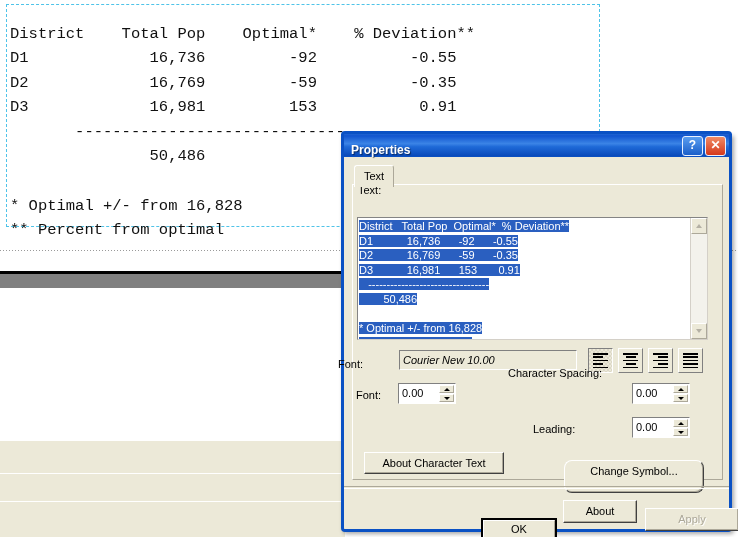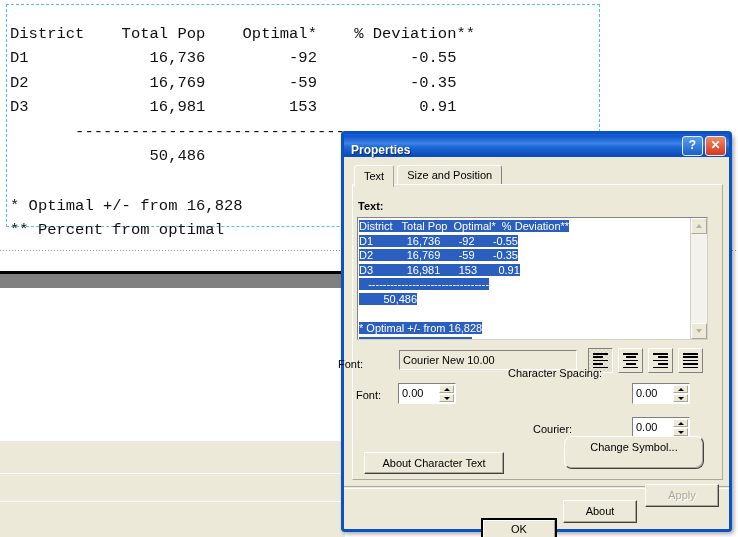--- a/index.html
+++ b/index.html
@@ -109,21 +109,21 @@
   #sb-down{bottom:0;}
   .sb-arrow:after{content:"";position:absolute;left:4px;width:0;height:0;
     border-left:3px solid transparent;border-right:3px solid transparent;}
   #sb-up:after{top:5px;border-bottom:4px solid #b4b0a4;}
   #sb-down:after{top:5px;border-top:4px solid #b4b0a4;}
 
   
   #font-label{position:absolute;left:338px;top:358px;font-size:11px;}
   #font-field{position:absolute;left:399px;top:350px;width:178px;height:20px;
     background:#ece9d8;border:1px solid #808080;border-right-color:#fff;border-bottom-color:#fff;
-    box-sizing:border-box;display:flex;align-items:center;padding-left:3px;font-size:11px;}
+    box-sizing:border-box;display:flex;align-items:center;padding-left:3px;font-size:11px;font-style:italic;}
 
   .align-btn{position:absolute;top:348px;width:25px;height:25px;box-sizing:border-box;
     background:#ece9d8;border:1px solid #ffffff;border-right-color:#808080;border-bottom-color:#808080;}
   .align-btn.pressed{border-color:#808080 #ffffff #ffffff #808080;
     background-image:linear-gradient(45deg,#dcd8c8 25%,transparent 25%,transparent 75%,#dcd8c8 75%),
                      linear-gradient(45deg,#dcd8c8 25%,transparent 25%,transparent 75%,#dcd8c8 75%);
     background-size:4px 4px;background-position:0 0,2px 2px;}
   .align-lines{position:absolute;left:4px;top:4px;width:15px;height:15px;}
   .align-lines i{display:block;height:1.6px;background:#000;margin-bottom:1.8px;}
 
@@ -146,32 +146,32 @@
 
   #angle-spin{left:398px;top:383px;width:58px;}
   #charspacing-spin{left:632px;top:383px;width:58px;}
   #leading-spin{left:632px;top:417px;width:58px;}
 
   .dlg-btn{position:absolute;box-sizing:border-box;background:#ece9d8;
     border:1px solid #ffffff;border-right-color:#404040;border-bottom-color:#404040;
     box-shadow:inset -1px -1px 0 #aca899;
     font-size:11px;text-align:center;color:#000;}
   #about-formatting-button{left:364px;top:452px;width:140px;height:22px;line-height:20px;}
-  #change-symbol-button{left:564px;top:436px;width:140px;height:33px;line-height:20px;border-radius:8px;}
+  #change-symbol-button{left:564px;top:460px;width:140px;height:33px;line-height:20px;border-radius:8px;}
 
   #button-separator{position:absolute;left:344px;top:486px;width:385px;height:1px;
     border-top:1px solid #aca899;border-bottom:1px solid #ffffff;}
 
   #ok-button{left:481px;top:518px;width:76px;height:23px;line-height:21px;
     border:2px solid #000;box-shadow:none;}
   #ok-button-inner{position:absolute;left:0;top:0;right:0;bottom:0;
     border:1px solid #ffffff;border-right-color:#aca899;border-bottom-color:#aca899;
     line-height:17px;box-sizing:border-box;}
   #cancel-button{left:563px;top:500px;width:74px;height:23px;line-height:21px;}
-  #apply-button{left:645px;top:484px;width:74px;height:23px;line-height:21px;color:#aca899;
+  #apply-button{left:645px;top:508px;width:94px;height:23px;line-height:21px;color:#aca899;
     text-shadow:1px 1px 0 #ffffff;}
 
 </style>
 </head>
 <body>
 
 <div id="app-background">
 
   <div id="layout-page">
     <div id="text-element-selection"></div>
@@ -247,27 +247,26 @@
   <div id="dialog-titlebar">
     <span id="dialog-title">Properties</span>
     <span id="titlebar-buttons">
       <span class="title-btn" id="help-button">?</span>
       <span class="title-btn" id="close-button">✕</span>
     </span>
   </div>
 
   <div id="tab-strip">
     <span class="tab active">Text</span>
-    <span class="tab inactive">Size and Position</span>
   </div>
 
   <div id="tab-panel"></div>
 </div>
 
-<span id="text-label" style="left:358px;top:200px;position:absolute;font-weight:bold;">Text:</span>
+<span id="text-label" style="left:358px;top:184px;position:absolute;">Text:</span>
 
 <div id="text-editor">
   <div id="text-editor-content"><div><span class="sel">District   Total Pop  Optimal*  % Deviation**</span></div><div><span class="sel">D1           16,736      -92      -0.55</span></div><div><span class="sel">D2           16,769      -59      -0.35</span></div><div><span class="sel">D3           16,981      153       0.91</span></div><div><span class="sel">   ---------------------------------</span></div><div><span class="sel">        50,486</span></div><div>&nbsp;</div><div><span class="sel">* Optimal +/- from 16,828</span></div><div><span class="sel">** Percent from optimal</span></div></div>
   <div id="text-scrollbar">
     <span class="sb-arrow" id="sb-up"></span>
     <span class="sb-arrow" id="sb-down"></span>
   </div>
 </div>
 
 <span id="font-label">Font:</span>
@@ -321,21 +320,21 @@
 
 <span id="charspacing-label">Character Spacing:</span>
 <div class="spin" id="charspacing-spin">
   <span class="val">0.00</span>
   <span class="btns">
     <span class="up"></span>
     <span class="dn"></span>
   </span>
 </div>
 
-<span id="leading-label">Courier:</span>
+<span id="leading-label">Leading:</span>
 <div class="spin" id="leading-spin">
   <span class="val">0.00</span>
   <span class="btns">
     <span class="up"></span>
     <span class="dn"></span>
   </span>
 </div>
 
 <div class="dlg-btn" id="about-formatting-button">About Character Text</div>
 <div class="dlg-btn" id="change-symbol-button">Change Symbol...</div>

